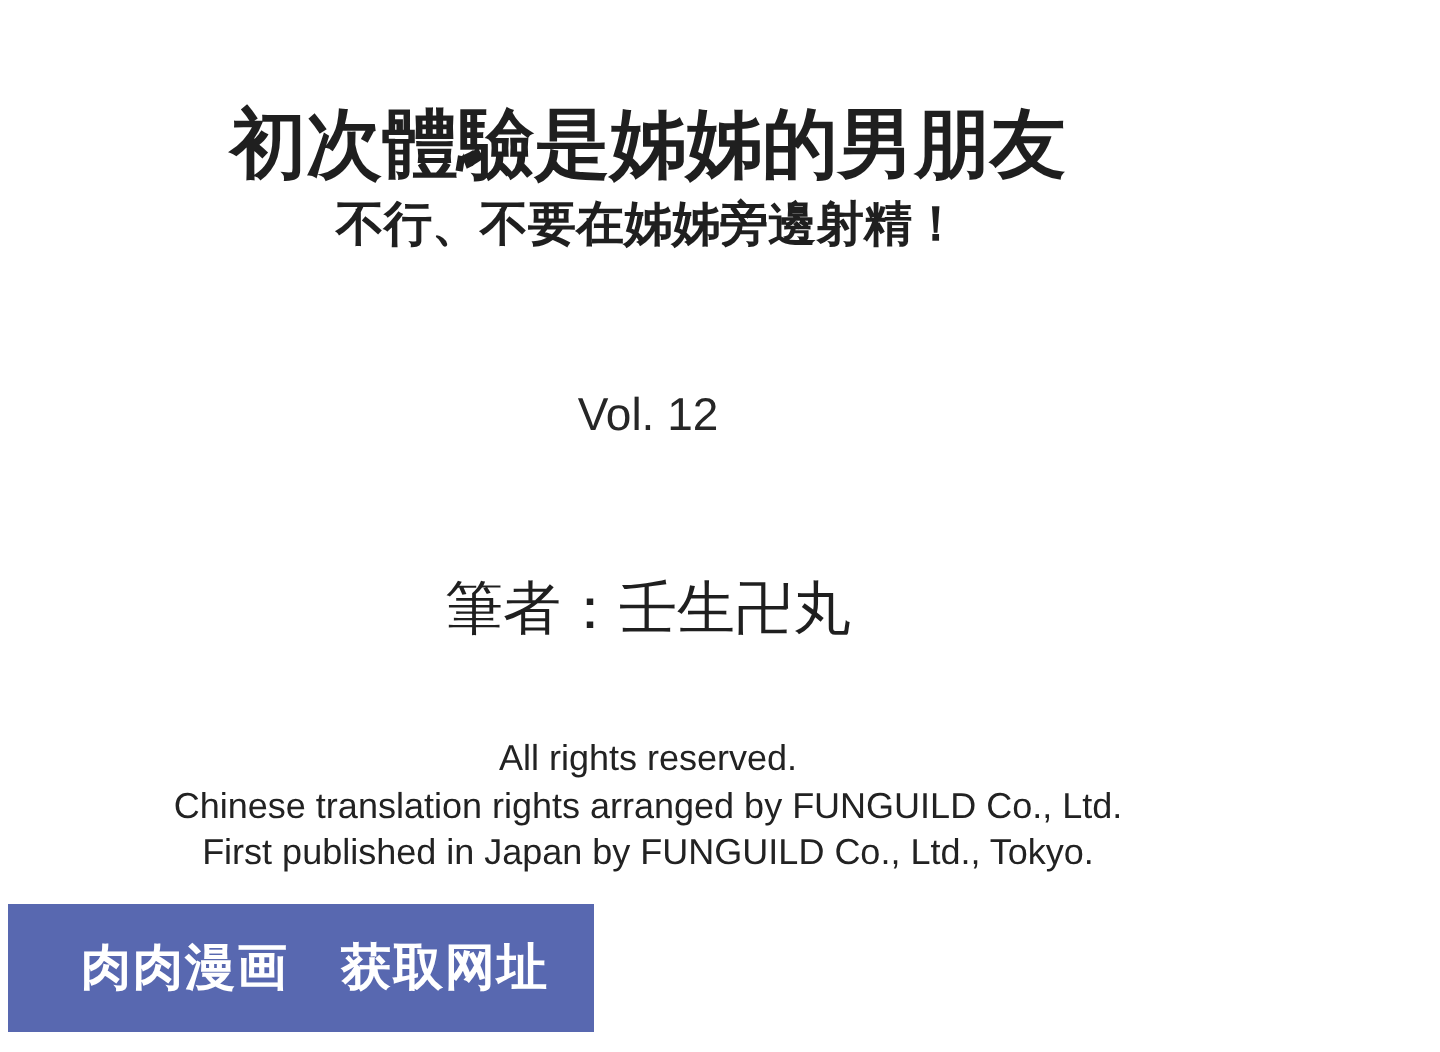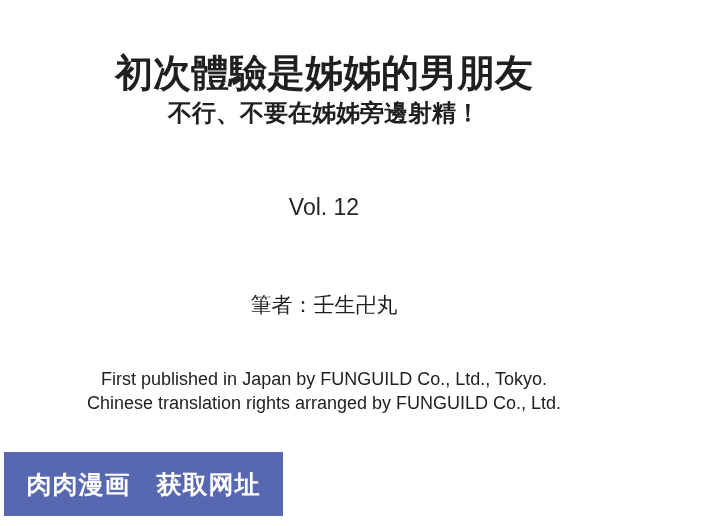--- a/index.html
+++ b/index.html
@@ -39,21 +39,21 @@
   .volume {
     top: 193px;
     font-size: 23px;
     line-height: 28px;
     font-weight: normal;
     color: #262626;
     z-index: 2;
   }
   .author {
     top: 291px;
-    font-size: 21px;
+    font-size: 29px;
     line-height: 28px;
     font-weight: normal;
     z-index: 2;
   }
   .copyright {
     top: 368px;
     font-size: 18px;
     line-height: 23.5px;
     font-weight: normal;
     color: #222222;
@@ -65,20 +65,21 @@
     top: 452px;
     width: 279px;
     height: 64px;
     background: #5868b0;
     color: #ffffff;
     text-align: center;
     display: flex;
     flex-direction: column;
     justify-content: center;
     z-index: 1;
+    padding-left: 14px;
   }
   .wm-line1 {
     font-size: 25px;
     line-height: 29px;
     font-weight: bold;
     letter-spacing: 1px;
     white-space: nowrap;
   }
   .wm-line2 {
     font-family: "Liberation Serif", serif;
@@ -93,19 +94,20 @@
 
 <div class="center-text title">初次體驗是姊姊的男朋友</div>
 
 <div class="center-text subtitle">不行、不要在姊姊旁邊射精！</div>
 
 <div class="center-text volume">Vol. 12</div>
 
 <div class="center-text author">筆者：壬生卍丸</div>
 
 <div class="center-text copyright">
+  <div>All rights reserved.</div>
+  <div>Chinese translation rights arranged by FUNGUILD Co., Ltd.</div>
   <div>First published in Japan by FUNGUILD Co., Ltd., Tokyo.</div>
-  <div>Chinese translation rights arranged by FUNGUILD Co., Ltd.</div>
 </div>
 
 <div class="watermark" style="background: rgb(88, 104, 176); color: rgb(255, 255, 255);">
   <div class="wm-line1">肉肉漫画　获取网址</div>
 </div>
 
 </body></html>

